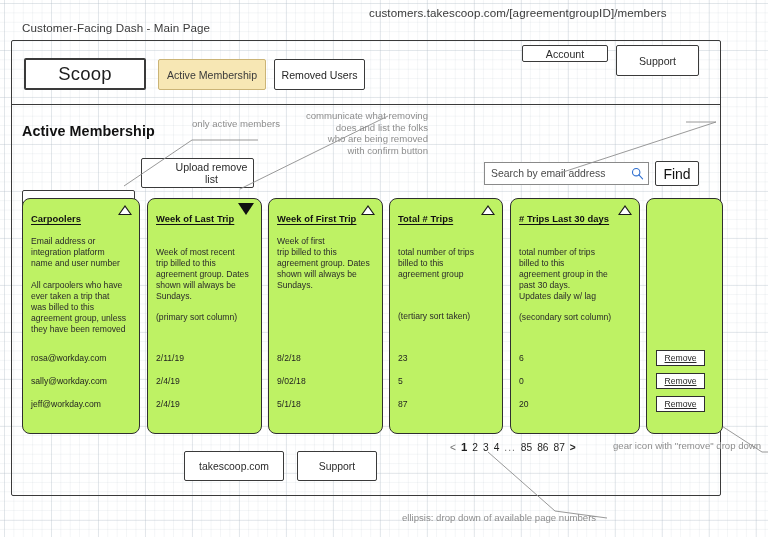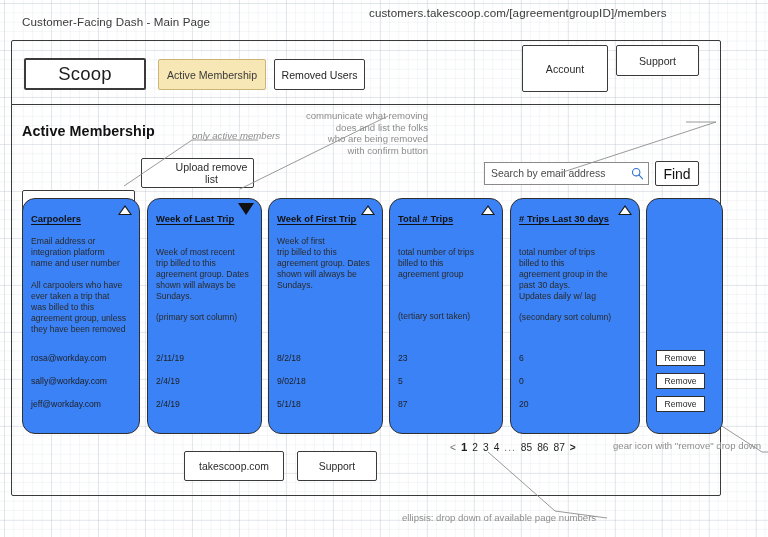--- a/index.html
+++ b/index.html
@@ -64,21 +64,21 @@
   }
   #tab-active {
     left: 158px; top: 59px; width: 108px; height: 31px;
     background: #f7e7b4;
     border-color: #cbb476;
     border-width: 1.3px;
   }
   #tab-active span { font-size: 10.6px; color: #3a3a3a; }
   #tab-removed { left: 274px; top: 59px; width: 91px; height: 31px; }
   #tab-removed span { font-size: 10.6px; color: #262626; }
-  #btn-account { left: 522px; top: 45px; width: 86px; height: 47px; }
+  #btn-account { left: 522px; top: 45px; width: 86px; height: 17px; }
   #btn-support-top { left: 616px; top: 45px; width: 83px; height: 31px; }
   #btn-account span, #btn-support-top span { font-size: 10.6px; }
 
   #header-rule {
     position: absolute;
     left: 12px; top: 104px; width: 709px; height: 0;
     border-top: 1.6px solid #3a3a3a;
   }
 
   
@@ -125,23 +125,23 @@
     color: #8d8d8d;
     white-space: pre-line;
   }
   .note.right { text-align: right; }
   #note-leaders { position: absolute; left: 0; top: 0; width: 768px; height: 537px; pointer-events: none; }
 
   
   .col {
     position: absolute;
     box-sizing: border-box;
-    background: #3b82f6;
+    background: #bef264;
     border: 1.6px solid #2f2f2f;
-    border-radius: 13px;
+    border-radius: 8px;
     top: 198px;
     height: 236px;
     overflow: hidden;
   }
   .col-head {
     position: relative;
     padding: 9px 8px 0 8px;
     height: 20px;
   }
   .col-head .h-label {
@@ -241,21 +241,21 @@
   
   #outer-frame {
     left: 11px; top: 40px; width: 710px; height: 456px;
   }
 </style>
 </head>
 <body>
 
 <div id="stage">
 
-  <div class="caption" style="left:22px; top:15px;">Customer-Facing Dash - Main Page</div>
+  <div class="caption" style="left:22px; top:21px;">Customer-Facing Dash - Main Page</div>
   <div class="caption" style="left:369px; top:6px;">customers.takescoop.com/[agreementgroupID]/members</div>
 
   <div class="wbox frame" id="outer-frame"></div>
 
   <div class="wbox ctr" id="logo-box">
     <span>Scoop</span>
   </div>
 
   <div class="wbox ctr" id="tab-active">
     <span>Active Membership</span>
@@ -304,21 +304,21 @@
     <line x1="192" y1="140" x2="124" y2="186" stroke="#8d8d8d" stroke-width="0.9"></line>
     <line x1="388" y1="116" x2="240" y2="189" stroke="#8d8d8d" stroke-width="0.9"></line>
     <line x1="716" y1="122" x2="686" y2="122" stroke="#8d8d8d" stroke-width="0.9"></line>
     <line x1="716" y1="122" x2="557" y2="174" stroke="#8d8d8d" stroke-width="0.9"></line>
     <line x1="697" y1="410" x2="762" y2="452" stroke="#8d8d8d" stroke-width="0.9"></line>
     <line x1="762" y1="452" x2="768" y2="452" stroke="#8d8d8d" stroke-width="0.9"></line>
     <line x1="488" y1="452" x2="555" y2="511" stroke="#8d8d8d" stroke-width="0.9"></line>
     <line x1="555" y1="511" x2="607" y2="518" stroke="#8d8d8d" stroke-width="0.9"></line>
   </svg>
 
-  <div class="note" style="left:192px; top:130px;font-style:italic;">only active members</div>
+  <div class="note" style="left:192px; top:118px;">only active members</div>
 
   <div class="note right" style="left:258px; top:110px; width:170px;">communicate what removing
 does and list the folks
 who are being removed
 with confirm button</div>
 
 
   <div class="note" style="left:613px; top:440px;">gear icon with "remove" drop down</div>
 
   <div class="note" style="left:402px; top:512px;">ellipsis: drop down of available page numbers</div>
@@ -413,21 +413,21 @@
       <span class="sortnote">(secondary sort column)</span>
     </div>
     <div class="cells">
       <div class="cell">6</div>
       <div class="cell">0</div>
       <div class="cell">20</div>
     </div>
   </div>
 
   <div class="col" style="left:646px; width:77px;">
-    <div class="cells actions" style="top:147px;">
+    <div class="cells actions" style="top:147px;text-decoration:underline;">
       <div class="cell action">
         <span class="btn-remove">Remove</span>
       </div>
       <div class="cell action">
         <span class="btn-remove">Remove</span>
       </div>
       <div class="cell action">
         <span class="btn-remove">Remove</span>
       </div>
     </div>

